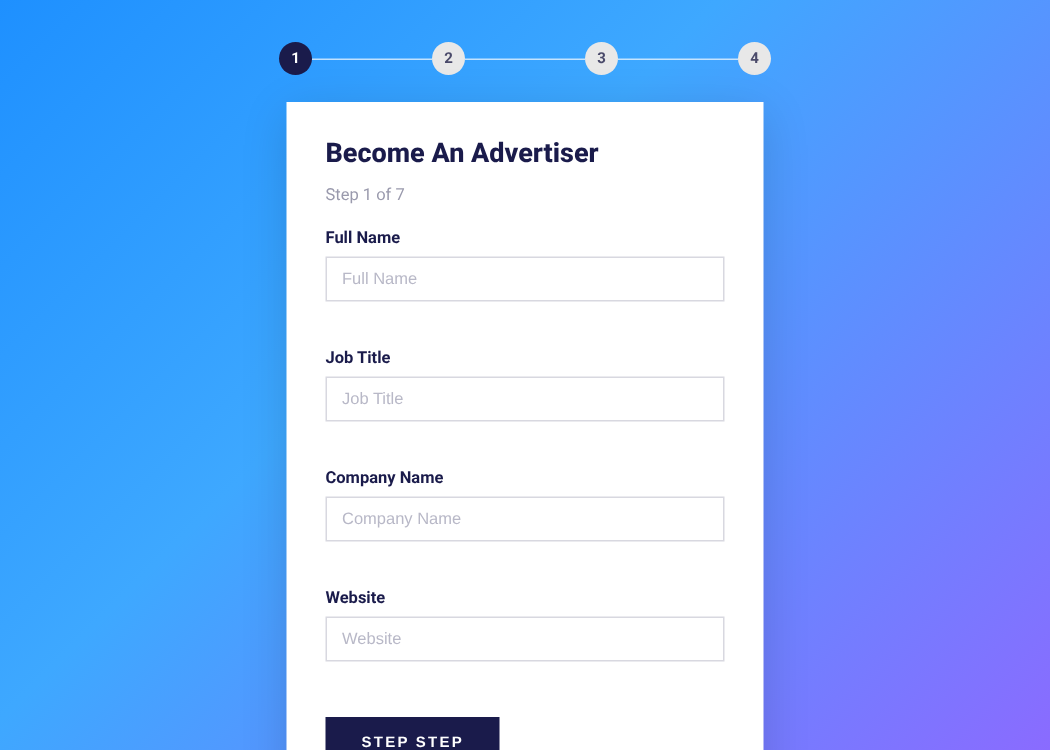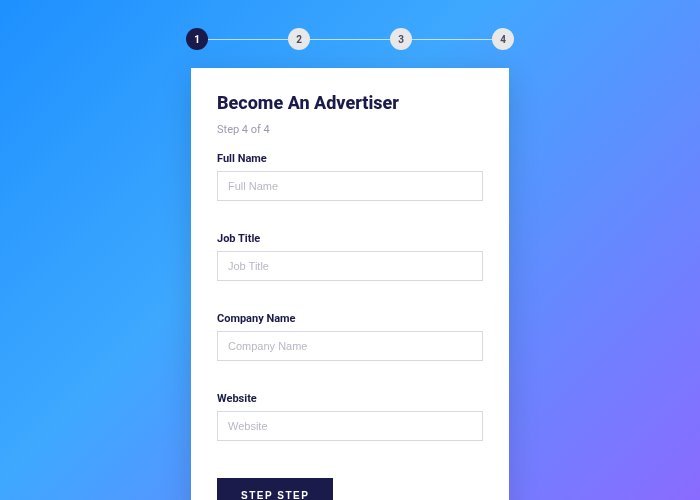--- a/index.html
+++ b/index.html
@@ -95,21 +95,21 @@
   <div class="step-connector"></div>
   <div class="step-circle">2</div>
   <div class="step-connector"></div>
   <div class="step-circle">3</div>
   <div class="step-connector"></div>
   <div class="step-circle">4</div>
 </div>
 
 <div class="card">
   <h1 class="card-title">Become An Advertiser</h1>
-  <div class="step-text">Step 4 of 4</div>
+  <div class="step-text">Step 1 of 7</div>
 
   <div class="field-group">
     <label class="field-label">Full Name</label>
     <input class="field-input" type="text" placeholder="Full Name" style="">
   </div>
 
   <div class="field-group">
     <label class="field-label">Job Title</label>
     <input class="field-input" type="text" placeholder="Job Title" style="">
   </div>

